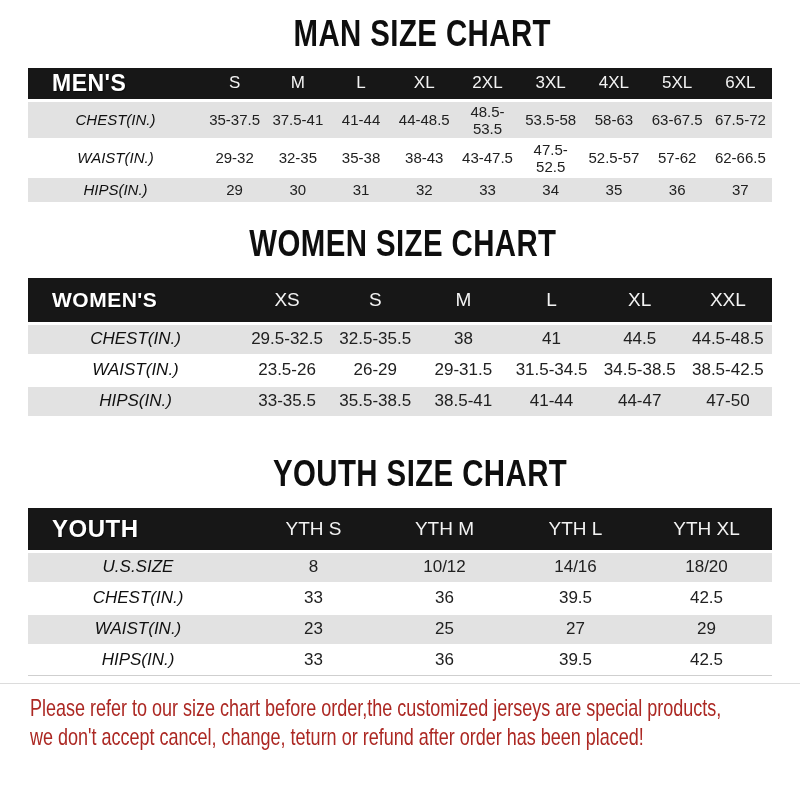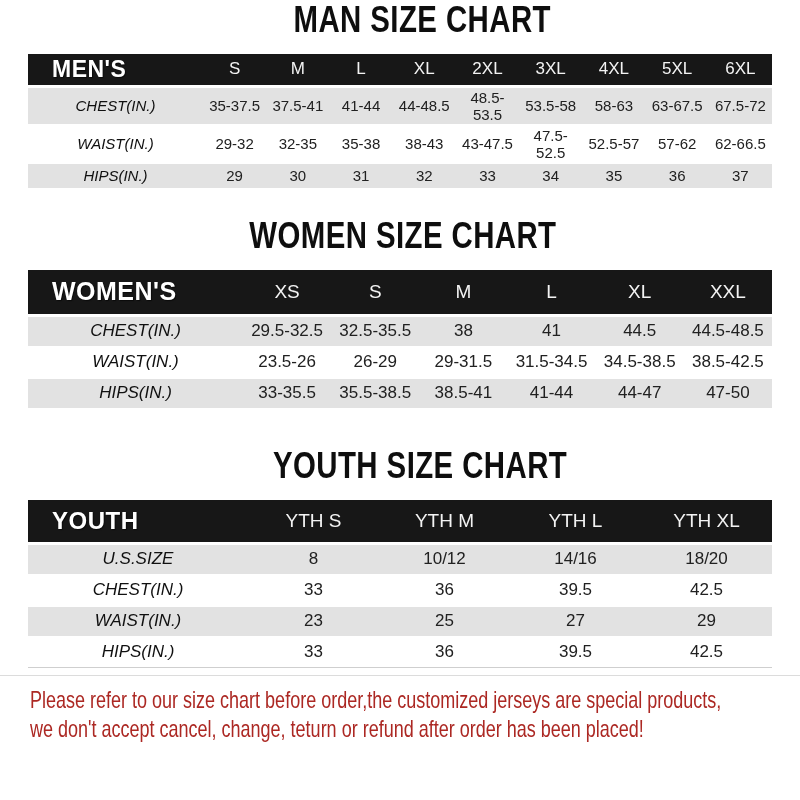--- a/index.html
+++ b/index.html
@@ -16,22 +16,22 @@
   .banner-title{
     display:inline-block;font-size:62px;font-weight:bold;color:#191919;
     transform:scaleX(0.80) scaleY(1.06);letter-spacing:1px;white-space:nowrap;
   }
   
   h2.section-heading{text-align:center;margin:0;line-height:38px;color:#0e0e0e;}
   .heading-text{
     display:inline-block;font-size:35px;font-weight:bold;
     transform:scaleX(0.84) scaleY(1.06);letter-spacing:0.5px;white-space:nowrap;
   }
-  .sec-men  h2{padding-left:44px;}
-  .sec-women h2{margin-top:26px;padding-left:6px;}
+  .sec-men  h2{margin-top:14px;padding-left:44px;}
+  .sec-women h2{margin-top:20px;padding-left:6px;}
   .sec-youth h2{margin-top:36px;margin-left:40px;}
   
   .size-table{
     width:744px;margin:12px auto 0;border-collapse:collapse;table-layout:fixed;
   }
   .size-table thead th{
     background:#171717;color:#f3f3f3;font-weight:normal;text-align:center;
     border-bottom:3px solid #ffffff;
   }
   .size-table th.corner{
@@ -47,21 +47,21 @@
 
   .table-men{font-size:15px;}
   .table-men  thead tr{height:32px;}
   .table-men  tbody tr{height:26px;}
   .table-men  th.corner{width:150px;font-size:23px;}
   .table-men  thead th{font-size:17px;}
 
   .table-women{font-size:17px;}
   .table-women thead tr{height:46px;}
   .table-women tbody tr{height:31px;}
-  .table-women th.corner{width:190px;font-size:25px;}
+  .table-women th.corner{width:190px;font-size:21px;}
   .table-women thead th{font-size:19px;}
 
   .table-youth{font-size:17px;}
   .table-youth thead tr{height:44px;}
   .table-youth tbody tr{height:31px;}
   .table-youth th.corner{width:195px;font-size:24px;}
   .table-youth thead th{font-size:19px;}
   .table-youth tbody tr:last-child td{border-bottom:1px solid #cfcfcf;}
 
   

